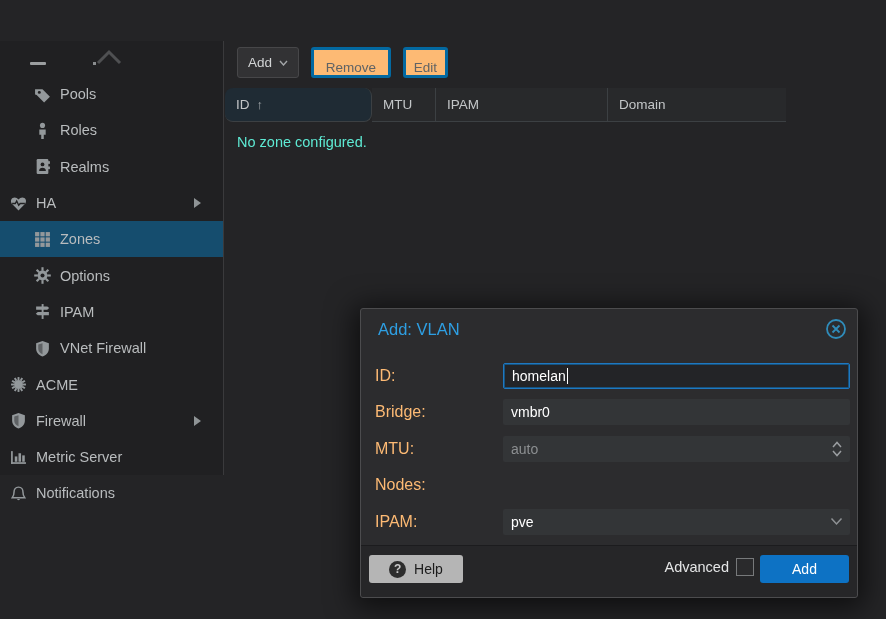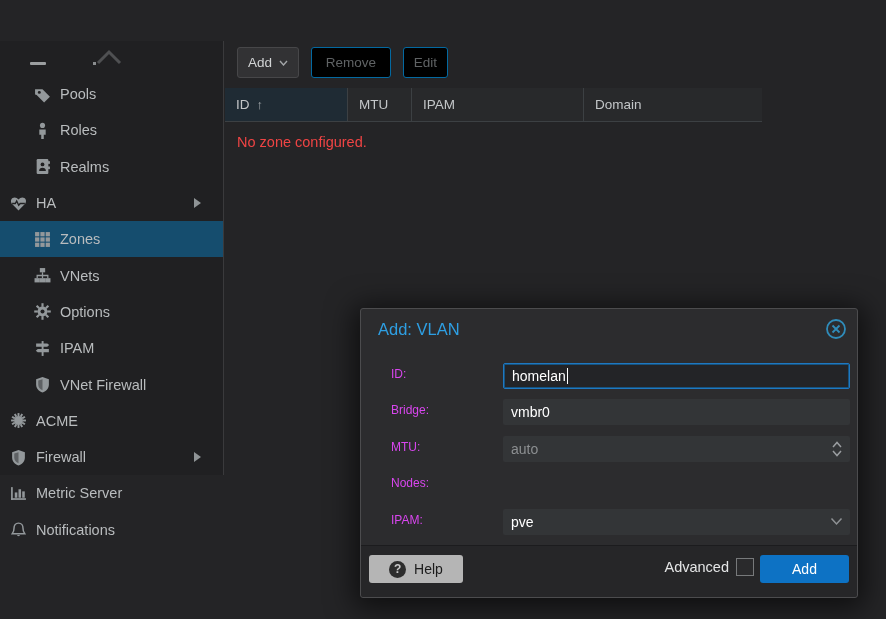--- a/index.html
+++ b/index.html
@@ -27,36 +27,36 @@
   .expander.down{border-top:7px solid #8f9496;border-left:5px solid transparent;border-right:5px solid transparent;}
   #partial-row{position:relative;height:35px;}
   #partial-dash{position:absolute;left:30px;top:21px;width:16px;height:3px;background:#9b9ea0;border-radius:1px;}
   #partial-dot{position:absolute;left:93px;top:21px;width:3px;height:3px;background:#8a8d8f;}
   
   #content{position:absolute;left:225px;top:41px;width:661px;height:578px;background:#242426;}
   #toolbar{position:absolute;left:0;top:0;width:661px;height:47px;}
   .tbtn{position:absolute;top:6px;height:31px;border-radius:3px;font-size:13.5px;
         display:flex;align-items:center;justify-content:center;gap:7px;cursor:pointer;}
   .tbtn.enabled{background:#323234;border:1px solid #474749;color:#d2d4d5;}
-  .tbtn.disabled{background:#000000;border:1px solid #0369a1;color:#606365;cursor:default;}
+  .tbtn.disabled{background:#fdba74;border:3px solid #0369a1;color:#606365;cursor:default;align-items:flex-end;}
   .tchev{width:9px;height:6px;display:inline-block;}
   
   #grid-header{position:absolute;left:0;top:47px;height:34px;display:flex;}
   .hcell{height:34px;display:flex;align-items:center;padding-left:11px;font-size:13.5px;color:#c3c6c8;
          background:#28292b;border-right:1px solid #3c4043;border-bottom:1px solid #3c4043;cursor:pointer;}
   .hcell.sorted{background:#1f2b34;}
   .sort-arrow{margin-left:7px;font-size:13px;color:#a9adb0;}
-  #empty-text{position:absolute;left:12px;top:93px;font-size:14.5px;color:#ef4444;}
+  #empty-text{position:absolute;left:12px;top:93px;font-size:14.5px;color:#5eead4;}
   
   #dialog{position:absolute;left:360px;top:308px;width:498px;height:290px;background:#2c2c2e;
           border:1px solid #4c4c4e;border-radius:3px;box-shadow:0 4px 28px 6px rgba(0,0,0,0.6);}
   #dlg-title{position:absolute;left:17px;top:11px;font-size:16.5px;color:#2e9fe3;}
   #dlg-close{position:absolute;right:10px;top:9px;width:22px;height:22px;cursor:pointer;}
   .frow{position:absolute;left:0;width:498px;height:28px;}
-  .flabel{position:absolute;left:30px;top:4px;font-size:12px;color:#d946ef;}
+  .flabel{position:absolute;left:14px;top:4px;font-size:16px;color:#fdba74;}
   .ffield{position:absolute;left:142px;top:0;width:347px;height:26px;background:#333537;border-radius:2px;
           display:flex;align-items:center;padding-left:8px;font-size:14px;color:#ffffff;}
   .ffield.focused{background:#232427;border:1px solid #1f78c1;box-shadow:0 0 0 1px #16537f inset;}
   .ffield.disabled{color:#8c8f91;}
   .caret-bar{display:inline-block;width:1px;height:16px;background:#ffffff;margin-left:1px;}
   .fcontrol{position:absolute;right:7px;top:0;height:26px;display:flex;flex-direction:column;align-items:center;justify-content:center;}
   
   #dlg-footer{position:absolute;left:0;bottom:0;width:496px;height:52px;background:#262628;border-top:1px solid #1c1c1e;border-radius:0 0 3px 3px;}
   #help-btn{position:absolute;left:8px;top:9px;width:94px;height:28px;background:#b5b5b5;border-radius:3px;
             display:flex;align-items:center;justify-content:center;gap:8px;font-size:14px;color:#1c1c1c;cursor:pointer;}
@@ -135,32 +135,20 @@
               <rect x="1" y="11" width="4" height="4" fill="#93989b"></rect>
               <rect x="6" y="11" width="4" height="4" fill="#93989b"></rect>
               <rect x="11" y="11" width="4" height="4" fill="#93989b"></rect>
             </svg>
           </span>
           <span class="nlabel">Zones</span>
         </div>
         <div class="nav-row lvl2">
           <span class="nicon">
             <svg width="17" height="17" viewBox="0 0 16 16">
-              <rect x="5.5" y="1" width="5" height="4" fill="#93989b"></rect>
-              <rect x="0.5" y="10.5" width="5" height="4" fill="#93989b"></rect>
-              <rect x="5.5" y="10.5" width="5" height="4" fill="#93989b"></rect>
-              <rect x="10.5" y="10.5" width="5" height="4" fill="#93989b"></rect>
-              <path d="M8 5 V8 M3 10.5 V8 H13 V10.5 M8 8 V10.5" stroke="#93989b" stroke-width="1.2" fill="none"></path>
-            </svg>
-          </span>
-          <span class="nlabel">VNets</span>
-        </div>
-        <div class="nav-row lvl2">
-          <span class="nicon">
-            <svg width="17" height="17" viewBox="0 0 16 16">
               <circle cx="8" cy="8" r="4.6" fill="#93989b"></circle>
               <circle cx="8" cy="8" r="1.9" fill="#202022"></circle>
               <rect x="7" y="0.2" width="2" height="3.4" fill="#93989b" transform="rotate(0 8 8)"></rect>
               <rect x="7" y="0.2" width="2" height="3.4" fill="#93989b" transform="rotate(45 8 8)"></rect>
               <rect x="7" y="0.2" width="2" height="3.4" fill="#93989b" transform="rotate(90 8 8)"></rect>
               <rect x="7" y="0.2" width="2" height="3.4" fill="#93989b" transform="rotate(135 8 8)"></rect>
               <rect x="7" y="0.2" width="2" height="3.4" fill="#93989b" transform="rotate(180 8 8)"></rect>
               <rect x="7" y="0.2" width="2" height="3.4" fill="#93989b" transform="rotate(225 8 8)"></rect>
               <rect x="7" y="0.2" width="2" height="3.4" fill="#93989b" transform="rotate(270 8 8)"></rect>
               <rect x="7" y="0.2" width="2" height="3.4" fill="#93989b" transform="rotate(315 8 8)"></rect>
@@ -252,21 +240,21 @@
           </span>
         </div>
         <div class="tbtn disabled" style="left: 86px; width: 80px;">
           <span>Remove</span>
         </div>
         <div class="tbtn disabled" style="left: 178px; width: 45px;">
           <span>Edit</span>
         </div>
       </div>
     <div id="grid-header">
-        <div class="hcell sorted" style="width: 123px;">
+        <div class="hcell sorted" style="width: 147px; border-radius: 8px;">
           <span>ID</span>
           <span class="sort-arrow">↑</span>
         </div>
         <div class="hcell" style="width: 64px;">
           <span>MTU</span>
         </div>
         <div class="hcell" style="width: 172px;">
           <span>IPAM</span>
         </div>
         <div class="hcell" style="width: 178px; border-right: none;">

